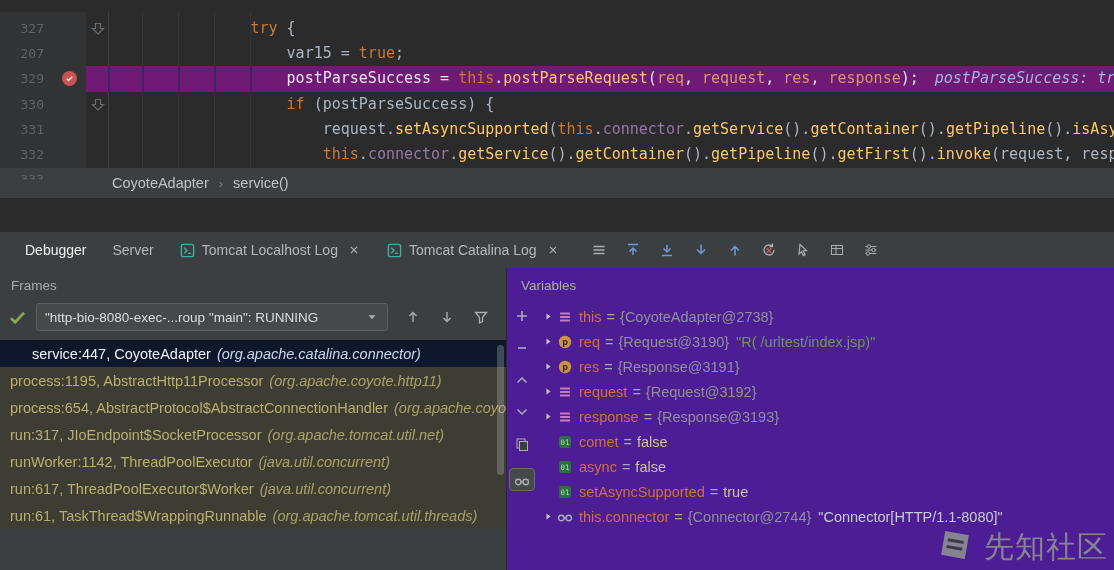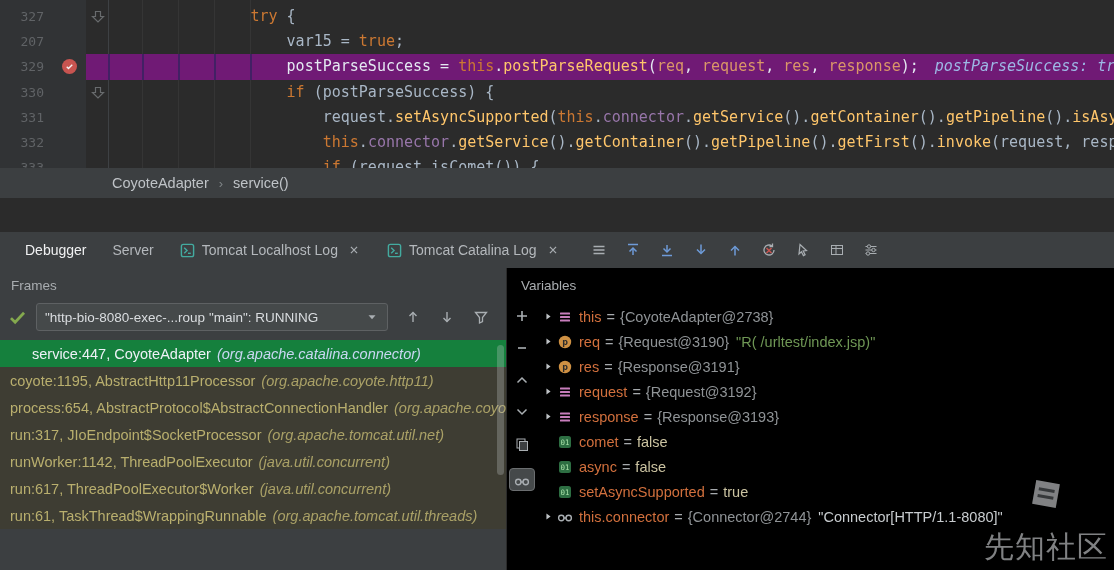--- a/index.html
+++ b/index.html
@@ -1,20 +1,20 @@
 <!DOCTYPE html>
 <html><head>
 <meta charset="utf-8">
 <style>
   html,body{margin:0;padding:0;background:#1e1e1e;}
   .screen{position:relative;width:1114px;height:570px;background:#2B2B2B;overflow:hidden;
           font-family:"Liberation Sans",sans-serif;color:#A9B7C6;}
 
   
-  .editor{position:absolute;left:0;top:0;width:100%;height:168px;overflow:hidden;background:#2B2B2B;}
+  .editor{position:absolute;left:0;top:12px;width:100%;height:168px;overflow:hidden;background:#2B2B2B;}
   .gutter-underlay{position:absolute;left:0;top:0;width:86px;height:168px;background:#313335;}
   .guide{position:absolute;top:0;height:168px;width:1px;background:rgba(255,255,255,0.05);}
   .guide.strong{background:#3E4144;}
   .lines{position:absolute;left:0;top:4px;width:100%;}
   .code-row{display:flex;height:25.2px;line-height:25.2px;position:relative;
             font-family:"DejaVu Sans Mono",monospace;font-size:15px;}
   .ln{flex:0 0 86px;box-sizing:border-box;padding-right:42px;text-align:right;color:#606366;
       font-size:13px;position:relative;z-index:2;}
   .code{flex:1;position:relative;white-space:pre;color:#A9B7C6;}
   .exec .code{background:#701a75;color:#E4EAF2;}
@@ -38,36 +38,36 @@
   .tabbar{height:36px;display:flex;align-items:center;border-bottom:1px solid #2F3234;padding-left:12px;}
   .tab{display:flex;align-items:center;gap:7px;padding:0 13px;height:100%;font-size:14px;color:#B4B8BC;}
   .tab.selected{color:#F0F1F2;}
   .tab .ticon{display:flex;width:15px;height:15px;}
   .tab .close{display:flex;width:14px;height:14px;margin-left:2px;}
   .tbicons{display:flex;align-items:center;gap:17px;margin-left:18px;}
   .tbicon{width:17px;height:17px;display:flex;}
 
   .panels{position:absolute;top:36px;left:0;right:0;bottom:0;display:flex;}
   .frames{width:506px;position:relative;background:#3C3F41;overflow:hidden;}
-  .vars{flex:1;position:relative;background:#000000;border-left:1px solid #2B2B2B;overflow:hidden;}
+  .vars{flex:1;position:relative;background:#4c1d95;border-left:1px solid #2B2B2B;overflow:hidden;}
   .panel-h{height:34px;display:flex;align-items:center;padding-left:11px;font-size:13.5px;color:#A9ADB0;}
 
   .thread-row{display:flex;align-items:center;margin:0 8px 6px 8px;gap:9px;height:30px;}
   .check-ic{width:19px;height:19px;display:flex;}
   .combo{flex:0 0 352px;height:28px;background:#45494A;border:1px solid #5E6163;border-radius:3px;
       display:flex;align-items:center;padding:0 8px;font-size:13.5px;color:#DADDE0;box-sizing:border-box;}
   .combo-label{flex:1;white-space:nowrap;overflow:hidden;}
   .caret{display:flex;width:14px;height:14px;margin-left:6px;}
   .thread-icons{display:flex;gap:18px;margin-left:8px;}
   .thread-icons .tbicon{width:16px;height:16px;}
 
   .frame-list{position:absolute;top:72px;left:0;right:0;bottom:0;overflow:hidden;}
   .frame-row{height:27px;display:flex;align-items:center;padding-left:10px;font-size:14.5px;
       white-space:nowrap;overflow:hidden;color:#B9AF6E;background:#3E3D33;}
-  .frame-row.selected{background:#15803d;color:#EDF1F7;padding-left:32px;}
+  .frame-row.selected{background:#0f172a;color:#EDF1F7;padding-left:32px;}
   .fpkg{font-style:italic;margin-left:6px;opacity:0.88;}
   .frame-row.selected .fpkg{color:#C9D7F2;opacity:1;}
   .scroll-thumb{position:absolute;right:2px;top:77px;width:7px;height:130px;border-radius:4px;
       background:rgba(200,205,210,0.28);}
 
   .vtoolbar{position:absolute;left:0;top:40px;width:30px;display:flex;flex-direction:column;
       align-items:center;gap:15px;}
   .vt{width:17px;height:17px;display:flex;}
   .vt-box{width:24px;height:21px;border:1px solid #6B6E70;border-radius:4px;background:#45494A;
       display:flex;align-items:center;justify-content:center;}
@@ -79,21 +79,21 @@
   .vicon{width:22px;display:flex;}
   .vname{color:#D2703D;}
   .veq{color:#A6AAAD;margin:0 5px;}
   .vref{color:#8F9396;}
   .vstr{color:#6F9755;margin-left:7px;}
   .vstr.plain{color:#C8CCCF;}
   .vprim{color:#CBC3A1;}
 
   
   .wm{position:absolute;right:6px;bottom:2px;display:flex;align-items:center;gap:10px;
-      color:#8E9092;opacity:0.9;z-index:9;flex-direction:column;}
+      color:#8E9092;opacity:0.9;z-index:9;}
   .wm-text{font-size:30px;letter-spacing:1px;}
 </style>
 </head>
 <body>
 
 <div class="screen">
 
   <div class="editor">
     <div class="gutter-underlay"></div>
     <div class="guide strong" style="left:108px"></div>
@@ -284,21 +284,21 @@
                 </svg>
               </span>
             </div>
         </div>
         <div class="frame-list" id="frame-list">
             <div class="frame-row selected">
               <span>service:447, CoyoteAdapter</span>
               <span class="fpkg">(org.apache.catalina.connector)</span>
             </div>
             <div class="frame-row">
-              <span>coyote:1195, AbstractHttp11Processor</span>
+              <span>process:1195, AbstractHttp11Processor</span>
               <span class="fpkg">(org.apache.coyote.http11)</span>
             </div>
             <div class="frame-row">
               <span>process:654, AbstractProtocol$AbstractConnectionHandler</span>
               <span class="fpkg">(org.apache.coyote)</span>
             </div>
             <div class="frame-row">
               <span>run:317, JIoEndpoint$SocketProcessor</span>
               <span class="fpkg">(org.apache.tomcat.util.net)</span>
             </div>

